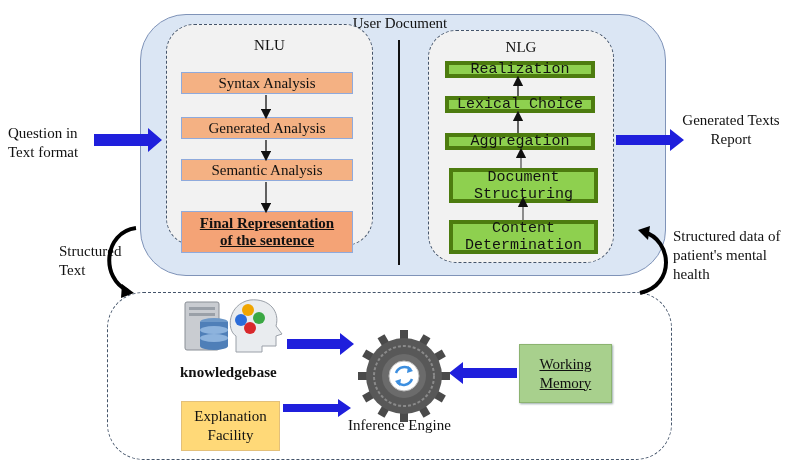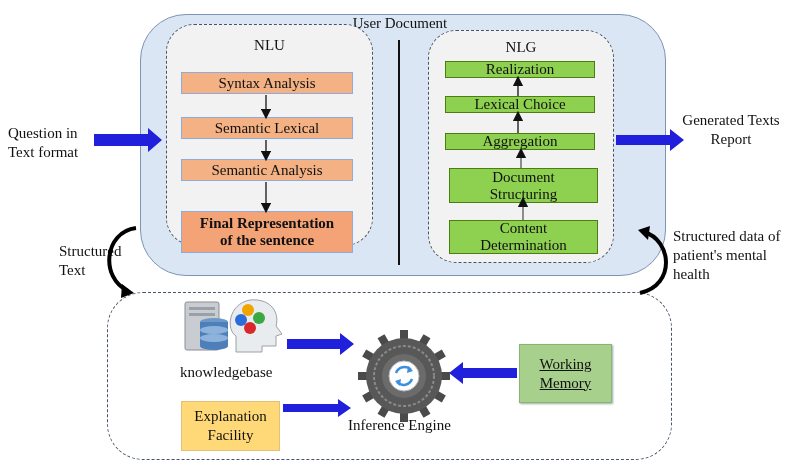--- a/index.html
+++ b/index.html
@@ -11,41 +11,41 @@
             border:1px solid #7f93b8; border-radius:46px; box-sizing:border-box; }
   .ui-title { left:340px; top:15px; width:120px; text-align:center; font-size:15px; background:#dbe6f4; }
   .panel { background:#f2f2f2; border:1.5px dashed #44546a; border-radius:28px; box-sizing:border-box; }
   .nlu { left:166px; top:24px; width:207px; height:222px; }
   .nlg { left:428px; top:30px; width:186px; height:233px; }
   .panel-title { font-size:15px; text-align:center; }
   .divider { left:398px; top:40px; width:2px; height:225px; background:#111; }
   .step { position:absolute; display:flex; align-items:center; justify-content:center; text-align:center;
           font-size:15px; line-height:17px; box-sizing:border-box; }
   .orange { background:#f4b183; border:1px solid #8faadc; }
-  .orange-strong { background:#f4a376; border:1px solid #8faadc; font-weight:bold; }
-  .green { background:#8ed04f; border:1px solid #4d7c0f; }
+  .orange-strong { background:#f4a376; border:1px solid #8faadc; font-weight:bold; text-decoration:underline; }
+  .green { background:#8ed04f; border:4px solid #4d7c0f;font-family:Liberation Mono, monospace; }
   .lbl { position:absolute; font-size:15px; line-height:19px; }
   .bottom-box { left:107px; top:292px; width:565px; height:168px; border:1.5px dashed #44546a; border-radius:36px; box-sizing:border-box; }
   .expl { left:181px; top:401px; width:97px; height:48px; background:#ffd978; border:1px solid #e3c07a;
           display:flex; align-items:center; justify-content:center; text-align:center; font-size:15px; line-height:19px; }
   .wm { left:519px; top:344px; width:91px; height:57px; background:#a8d08d; border:1px solid #8cb370;
         display:flex; align-items:center; justify-content:center; text-align:center; font-size:15px; line-height:19px;
         box-shadow:1px 1px 2px #9aa;text-decoration:underline; }
 </style>
 </head>
 <body>
 
 <div class="abs ui-box"></div>
 <div class="abs ui-title">User Document</div>
 
 <div class="abs panel nlu">
   <div class="panel-title" style="margin-top:12px;">NLU</div>
 </div>
 <div class="step orange" style="left:181px;top:72px;width:172px;height:22px;">Syntax Analysis</div>
-<div class="step orange" style="left:181px;top:117px;width:172px;height:22px;">Semantic Lexical</div>
+<div class="step orange" style="left:181px;top:117px;width:172px;height:22px;">Generated Analysis</div>
 <div class="step orange" style="left:181px;top:159px;width:172px;height:22px;">Semantic Analysis</div>
 <div class="step orange-strong" style="left:181px;top:211px;width:172px;height:42px;padding:0 14px;">Final Representation of the sentence</div>
 
 <div class="abs divider"></div>
 
 <div class="abs panel nlg">
   <div class="panel-title" style="margin-top:8px;">NLG</div>
 </div>
 <div class="step green" style="left:445px;top:61px;width:150px;height:17px;">Realization</div>
 <div class="step green" style="left:445px;top:96px;width:150px;height:17px;">Lexical Choice</div>
@@ -53,21 +53,21 @@
 <div class="step green" style="left:449px;top:168px;width:149px;height:35px;padding:0 20px;">Document Structuring</div>
 <div class="step green" style="left:449px;top:220px;width:149px;height:34px;padding:0 6px;">Content Determination</div>
 
 <div class="lbl" style="left:8px;top:124px;width:90px;">Question in Text format</div>
 <div class="lbl" style="left:676px;top:111px;width:110px;text-align:center;">Generated Texts Report</div>
 <div class="lbl" style="left:27px;top:242px;width:80px;margin-left:32px;">Structured Text</div>
 <div class="lbl" style="left:673px;top:227px;width:118px;">Structured data of patient's mental health</div>
 
 <div class="abs bottom-box"></div>
 
-<div class="lbl" style="left:180px;top:363px;width:110px;">knowledgebase</div>
+<div class="lbl" style="left:180px;top:363px;width:110px;font-weight:bold;">knowledgebase</div>
 <div class="abs expl">Explanation Facility</div>
 <div class="lbl" style="left:348px;top:416px;width:130px;">Inference Engine</div>
 <div class="abs wm">Working Memory</div>
 
 <svg class="overlay" viewBox="0 0 795 466">
   <defs>
     <marker id="ah" markerWidth="8" markerHeight="8" refX="4" refY="4" orient="auto">
       <path d="M0,0 L8,4 L0,8 z" fill="#111"></path>
     </marker>
   </defs>

